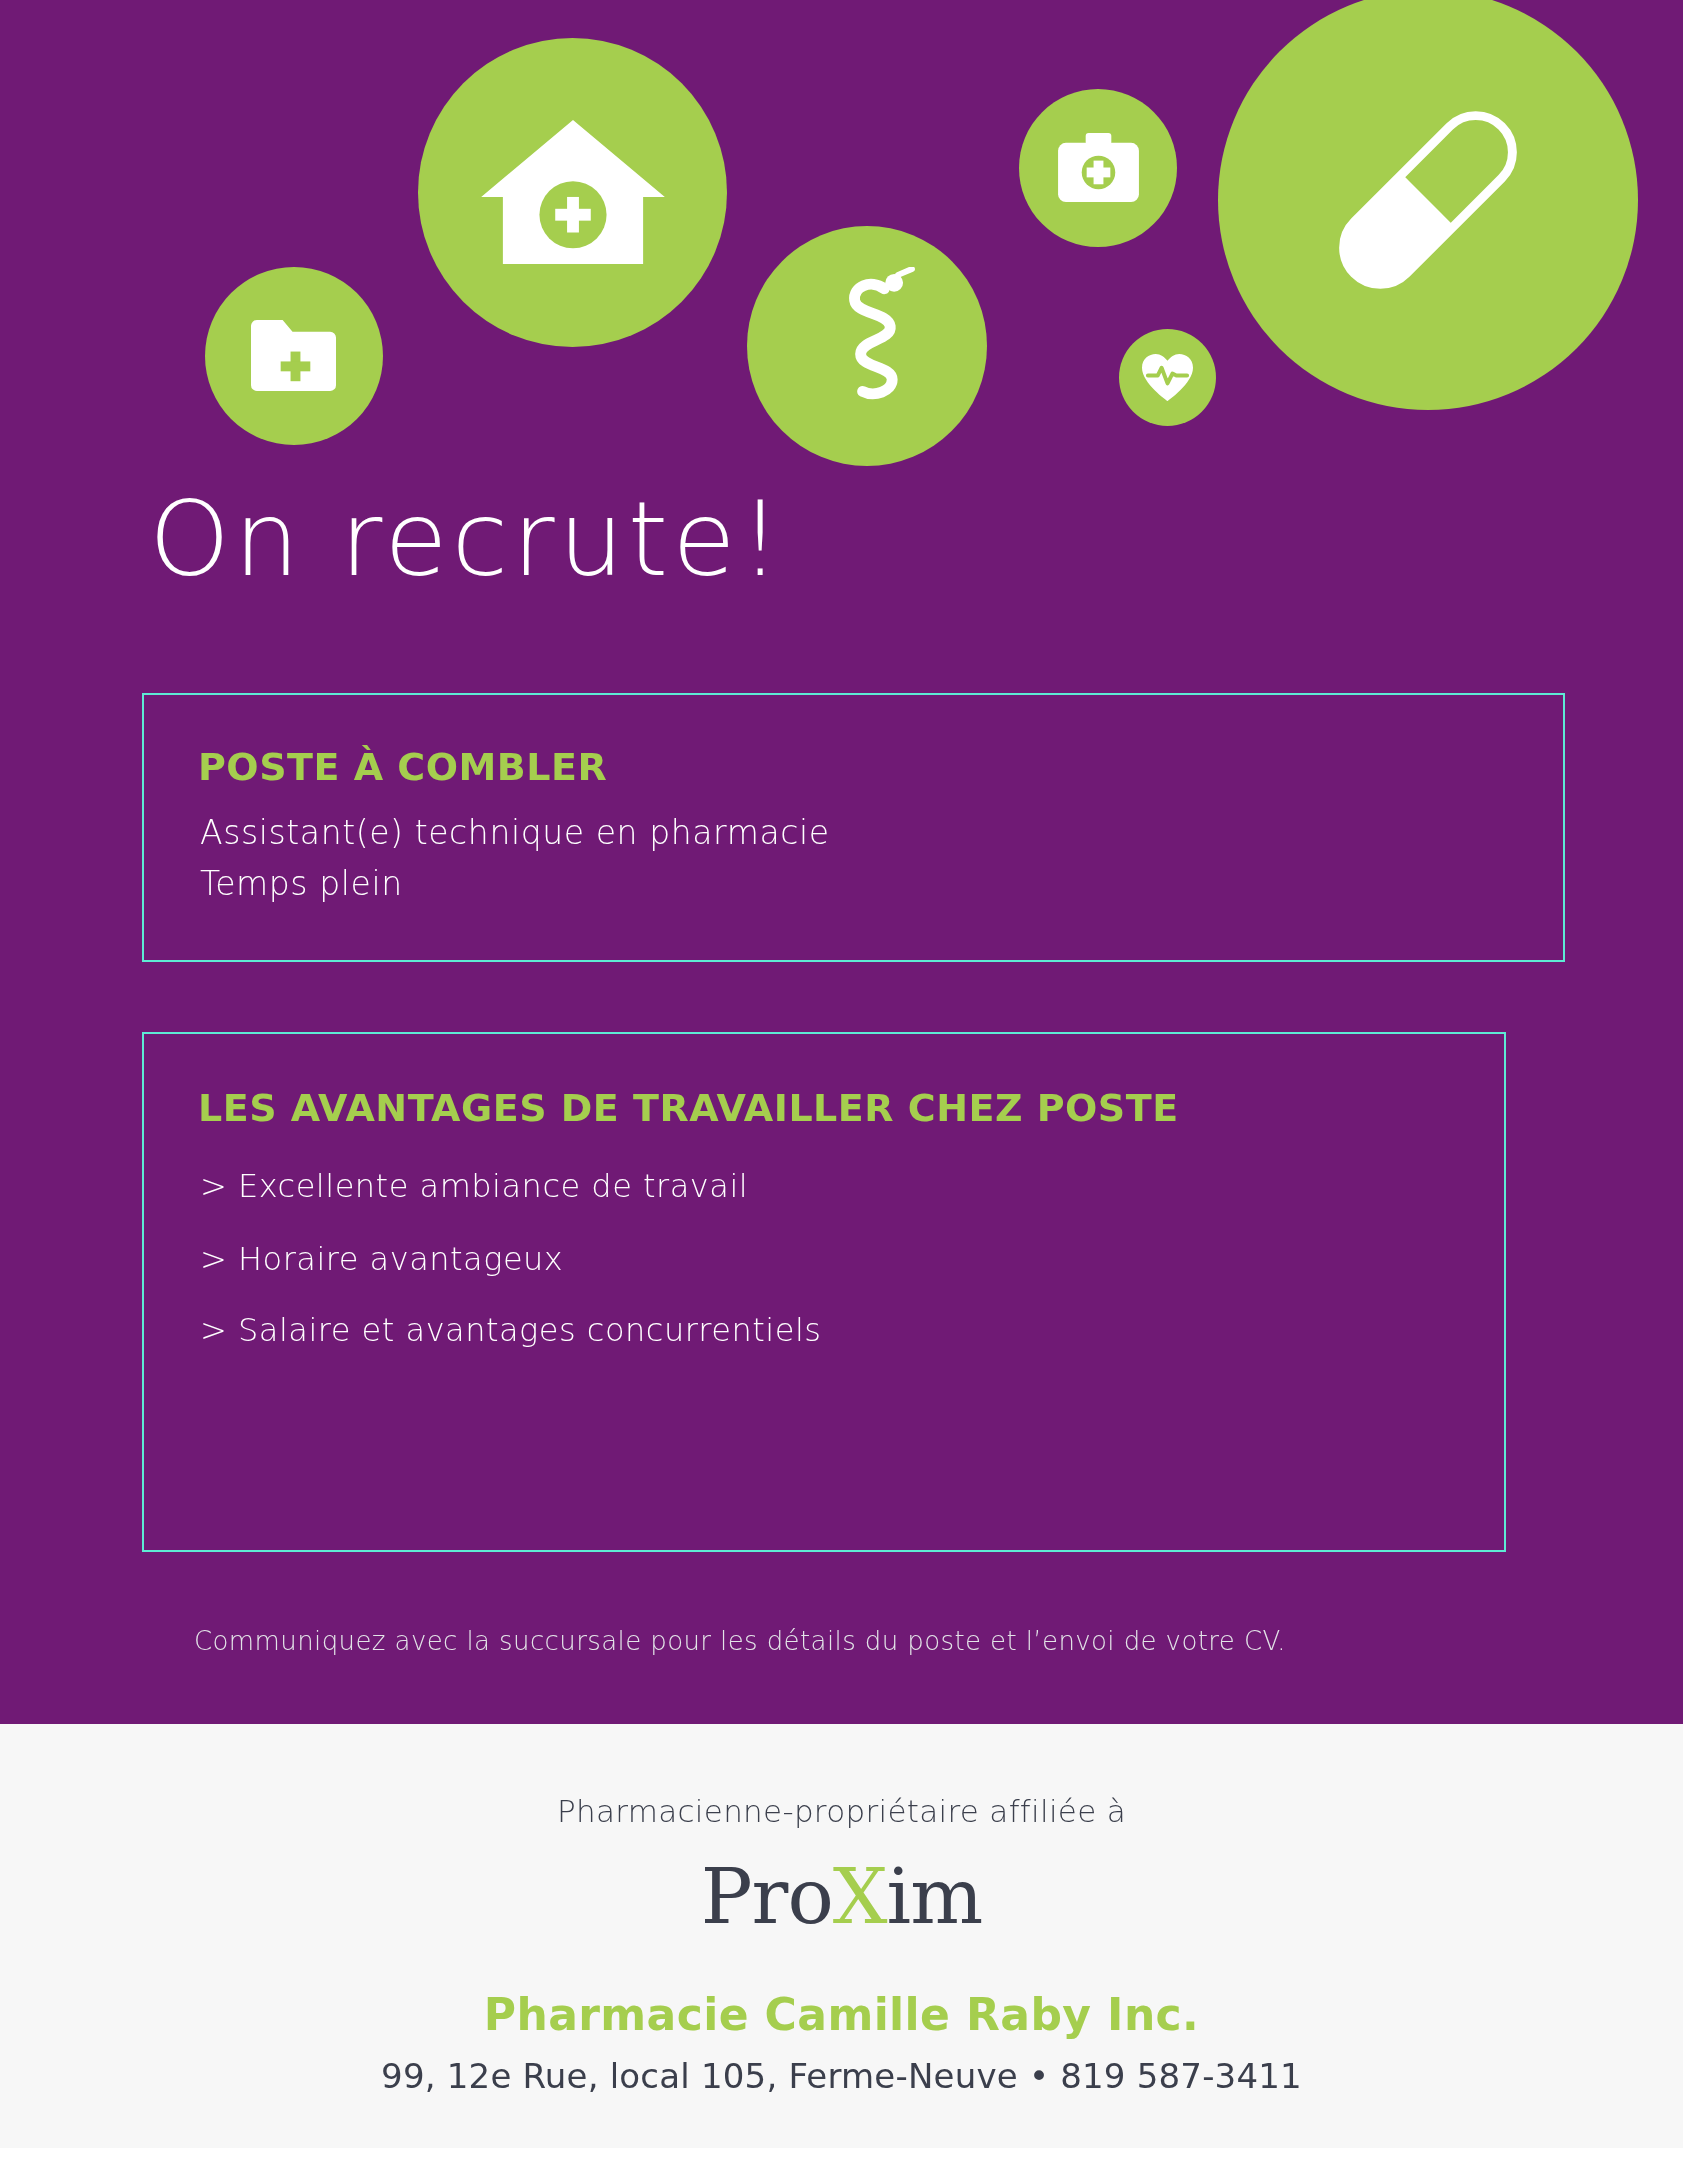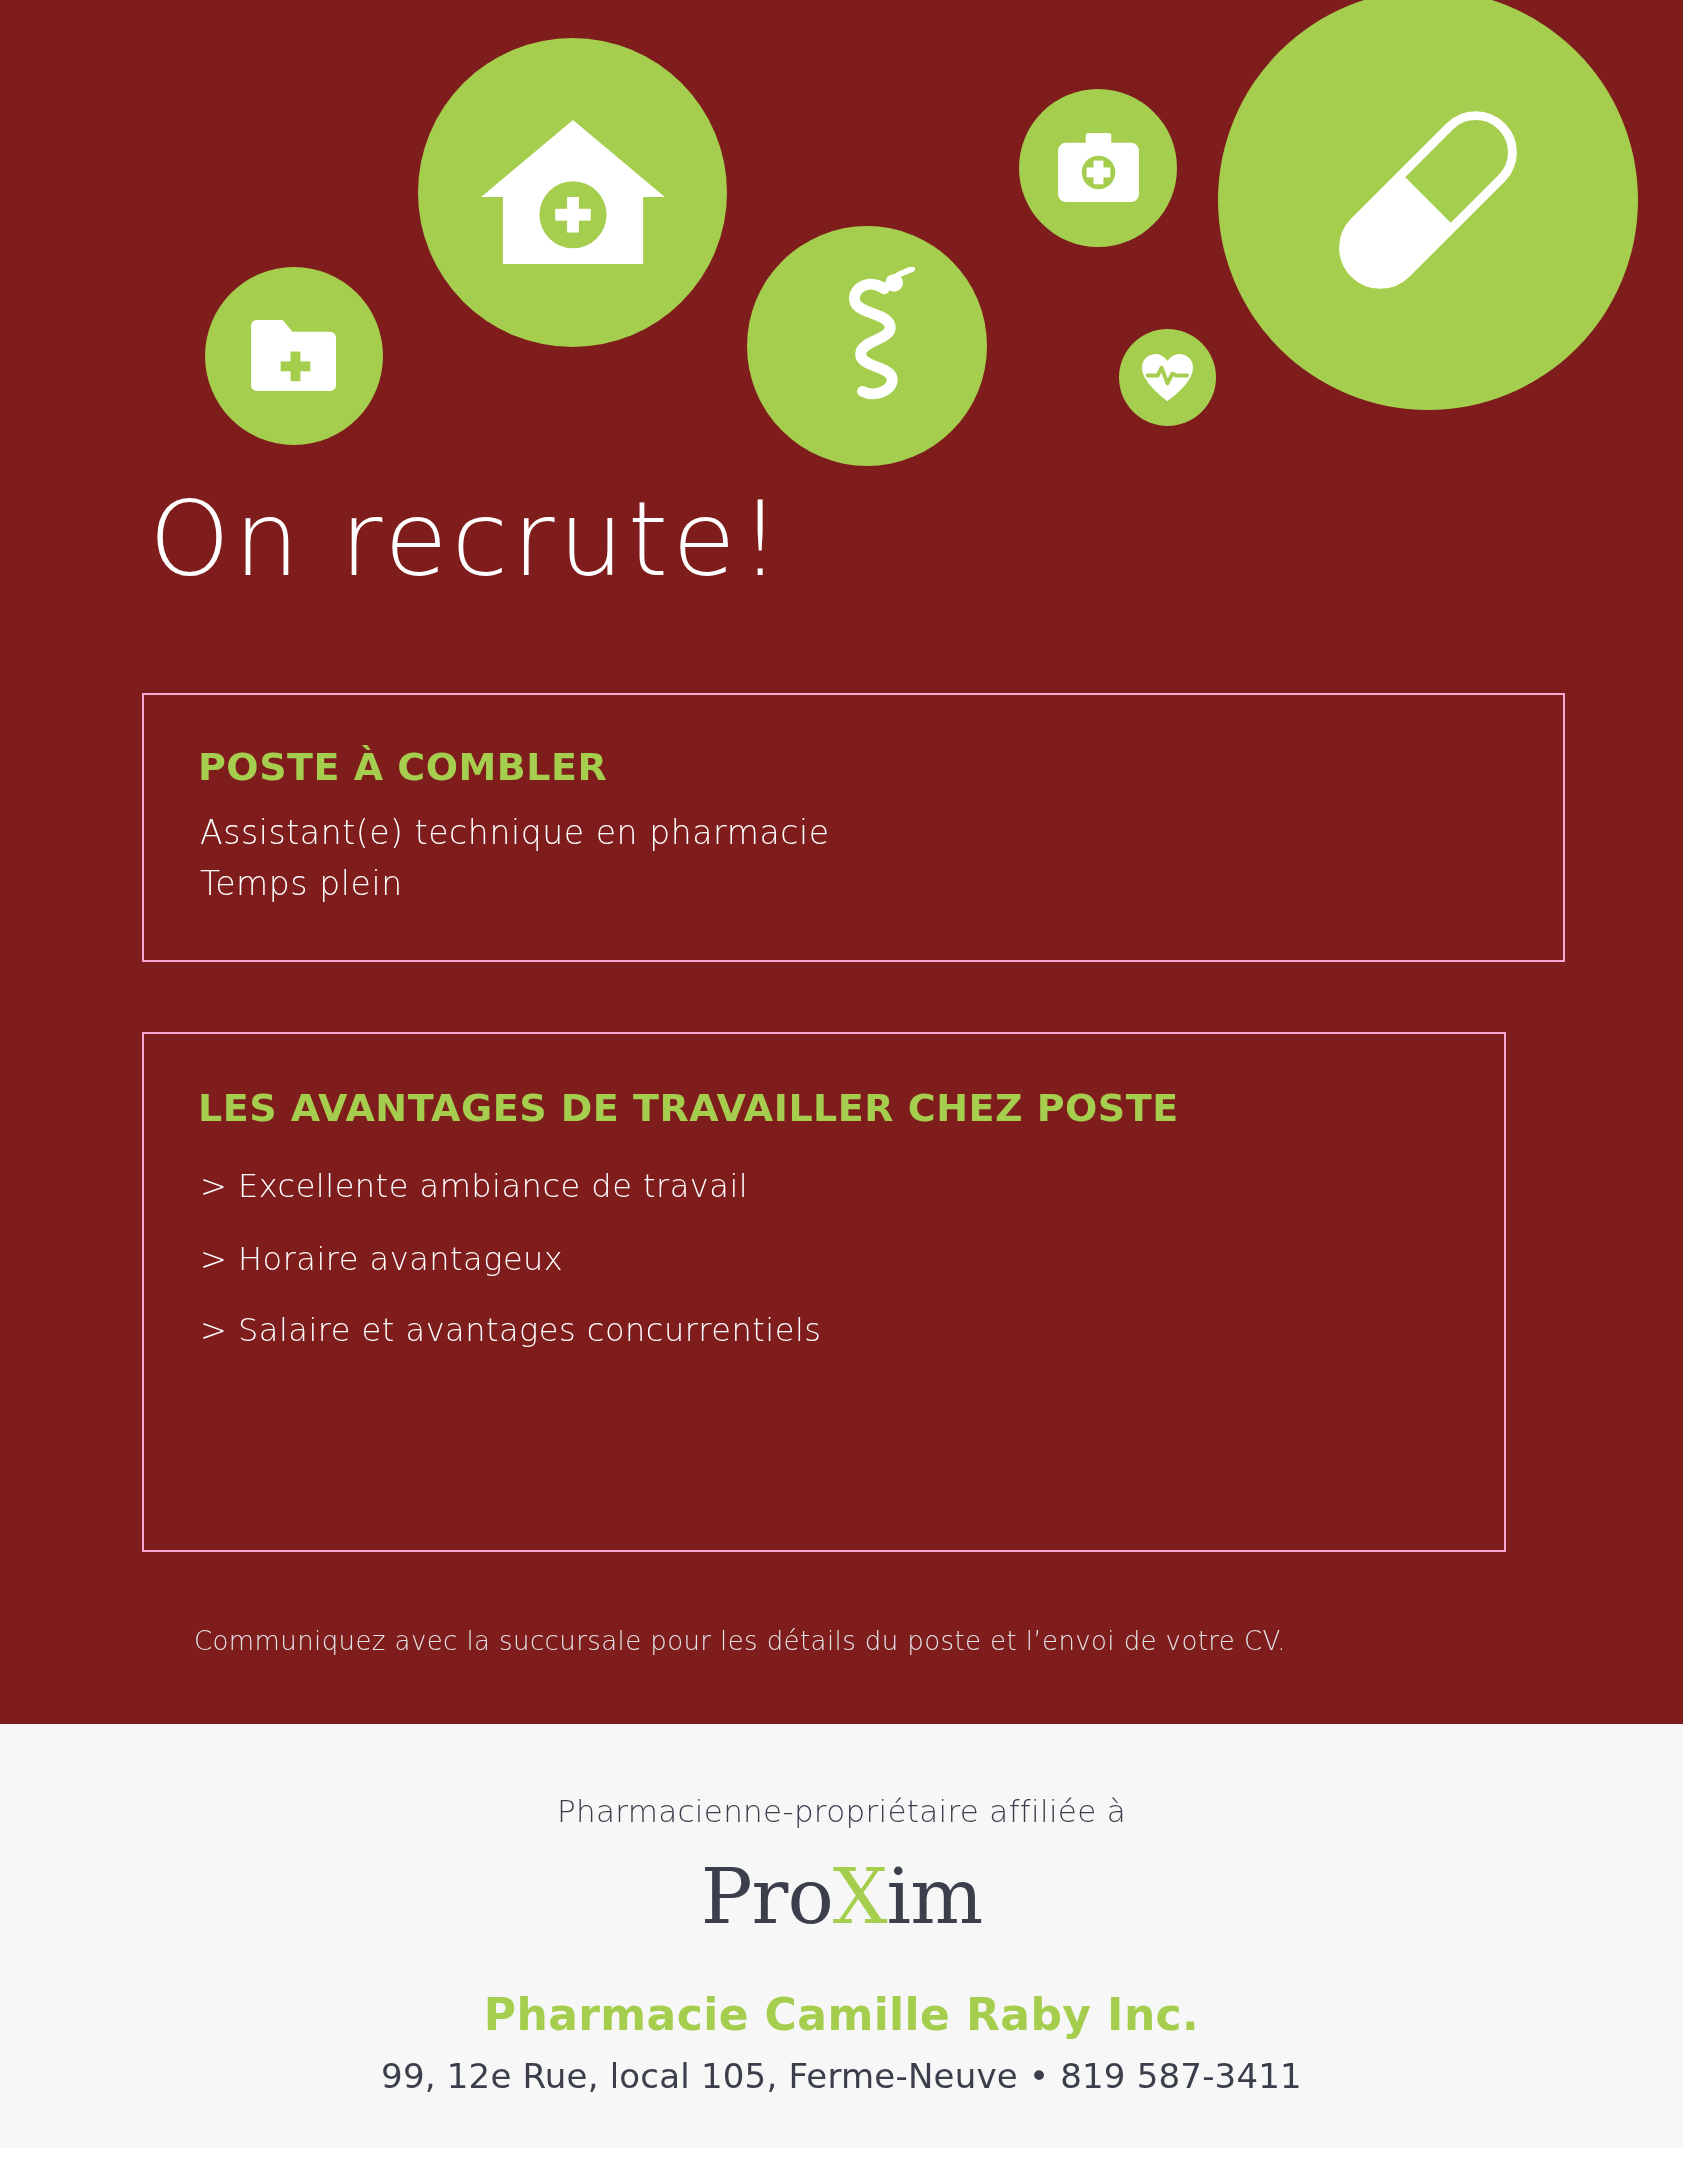--- a/index.html
+++ b/index.html
@@ -15,21 +15,21 @@
     height: 2178px;
     overflow: hidden;
     background: #ffffff;
   }
   .dark-panel {
     position: absolute;
     left: 0;
     top: 0;
     width: 1683px;
     height: 2112px;
-    background: #7f1d1d;
+    background: #701a75;
     overflow: hidden;
   }
   
   .circle {
     position: absolute;
     border-radius: 50%;
     background: #a5ce4e;
     display: flex;
     align-items: center;
     justify-content: center;
@@ -52,21 +52,21 @@
     font-weight: 300;
     color: #ffffff;
     letter-spacing: 4px;
     line-height: 1.05;
     font-family: "DejaVu Sans", sans-serif;
   }
 
   
   .box {
     position: absolute;
-    border: 2px solid #f9a8d4;
+    border: 2px solid #5eead4;
     background: transparent;
   }
   .box-poste { left: 142px; top: 693px;  width: 1423px; height: 269px; }
   .box-avant { left: 142px; top: 1032px; width: 1364px; height: 520px; }
 
   .box-title {
     color: #a5ce4e;
     font-size: 38px;
     font-weight: 700;
     letter-spacing: 0.5px;

